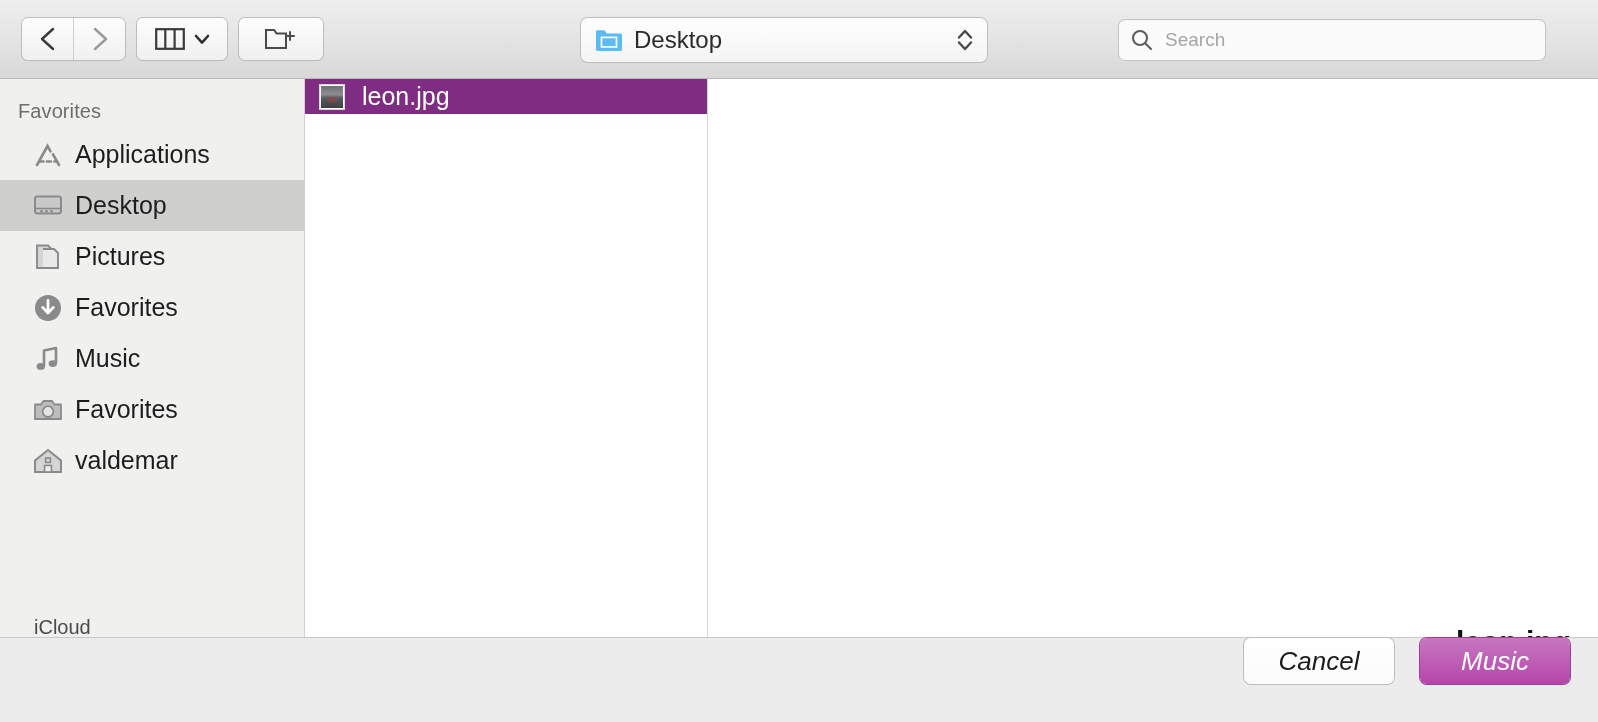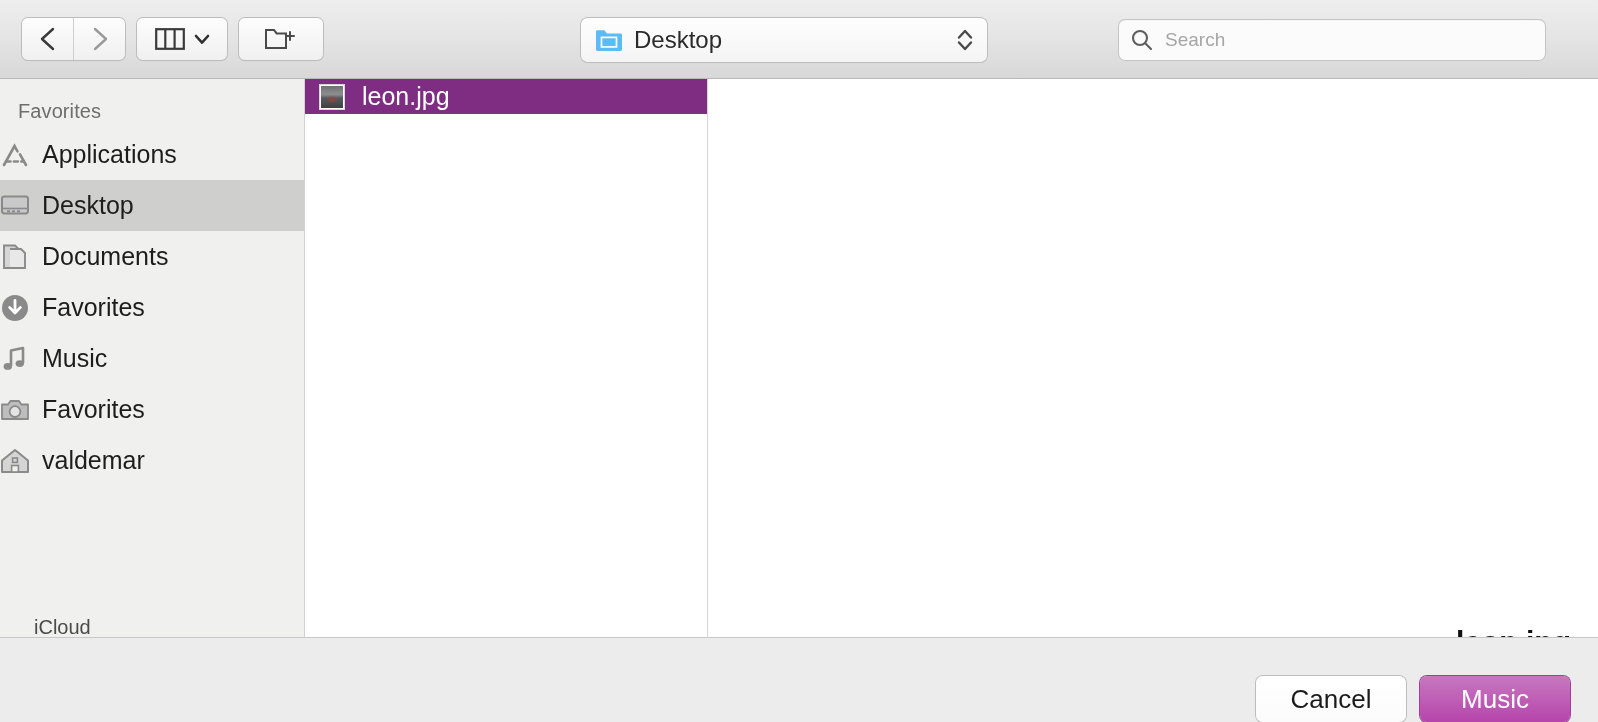--- a/index.html
+++ b/index.html
@@ -116,20 +116,21 @@
     box-sizing: border-box;
   }
   .sb-header {
     font-size: 20px; color: #6e6e6e;
     padding: 21px 0 6px 18px;
     letter-spacing: 0.1px;
   }
   .sb-item {
     height: 51px;
     display: flex; align-items: center;
+    padding-left: 33px;
     cursor: default;
   }
   .sb-item.selected { background: #cfcfcd; }
   .sb-icon {
     width: 34px; flex: 0 0 34px;
     display: flex; align-items: center; justify-content: flex-start;
   }
   .sb-label {
     font-size: 25px; color: #1d1d1d;
     margin-left: 8px;
@@ -190,23 +191,24 @@
   .pv-title {
     position: absolute; left: 748px; top: 546px;
     font-size: 30px; font-weight: bold; color: #111;
   }
 
   
   .bottom {
     height: 84px; flex: 0 0 84px;
     background: #ececec;
     border-top: 1px solid #c8c8c8;
-    display: flex; align-items: flex-end; justify-content: flex-end;
+    display: flex; align-items: flex-start; justify-content: flex-end;
     padding-right: 28px;
-    gap: 14px;
+    gap: 26px;
+    font-style: italic;
   }
   .btn {
     height: 46px;
     min-width: 150px;
     border-radius: 7px;
     font-size: 26px;
     display: flex; align-items: center; justify-content: center;
     cursor: default;
     box-sizing: border-box;
   }
@@ -318,21 +320,21 @@
         <span class="sb-label">Desktop</span>
       </div>
 
       <div class="sb-item">
         <span class="sb-icon">
           <svg width="30" height="28" viewBox="0 0 30 28">
             <path d="M4 2.5 L15 2.5 L19 6.5 L19 25 L4 25 Z" fill="#d5d5d5" stroke="#8a8a8a" stroke-width="1.9"></path>
             <path d="M10 6 L21 6 L25 10 L25 25 L10 25" fill="#e8e8e8" stroke="#8a8a8a" stroke-width="1.9"></path>
           </svg>
         </span>
-        <span class="sb-label">Documents</span>
+        <span class="sb-label">Pictures</span>
       </div>
 
       <div class="sb-item">
         <span class="sb-icon">
           <svg width="30" height="30" viewBox="0 0 30 30">
             <circle cx="15" cy="15" r="13" fill="#8a8a8a"></circle>
             <path d="M15 7.5 L15 19.5 M9.6 14.4 L15 20 L20.4 14.4" fill="none" stroke="#ffffff" stroke-width="2.8" stroke-linecap="round" stroke-linejoin="round"></path>
           </svg>
         </span>
         <span class="sb-label">Favorites</span>

